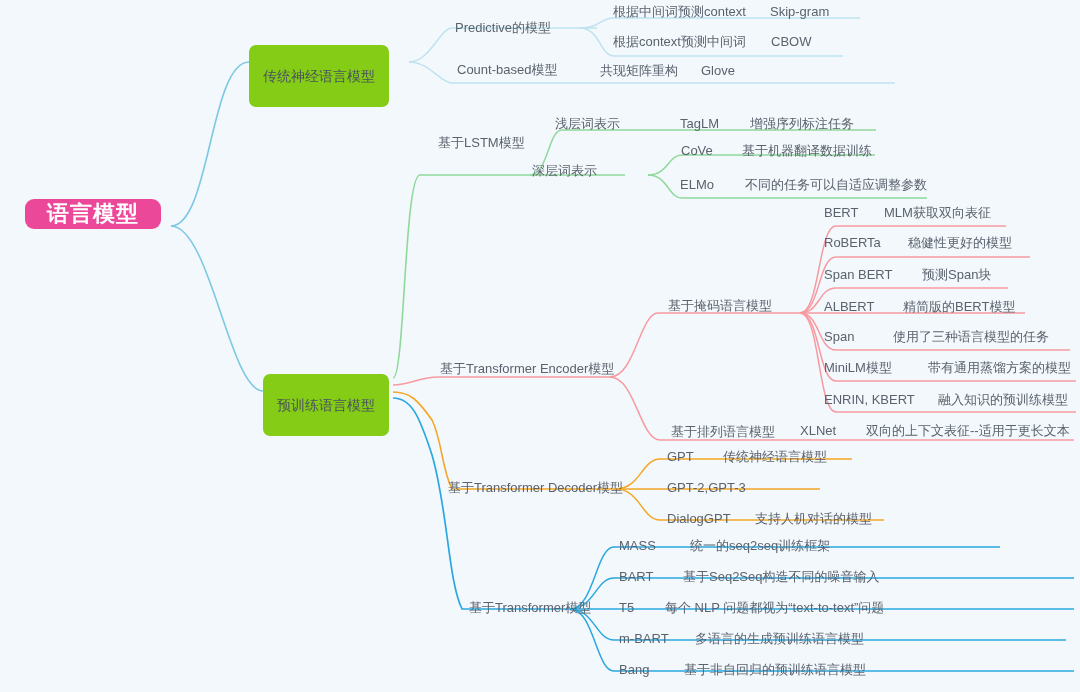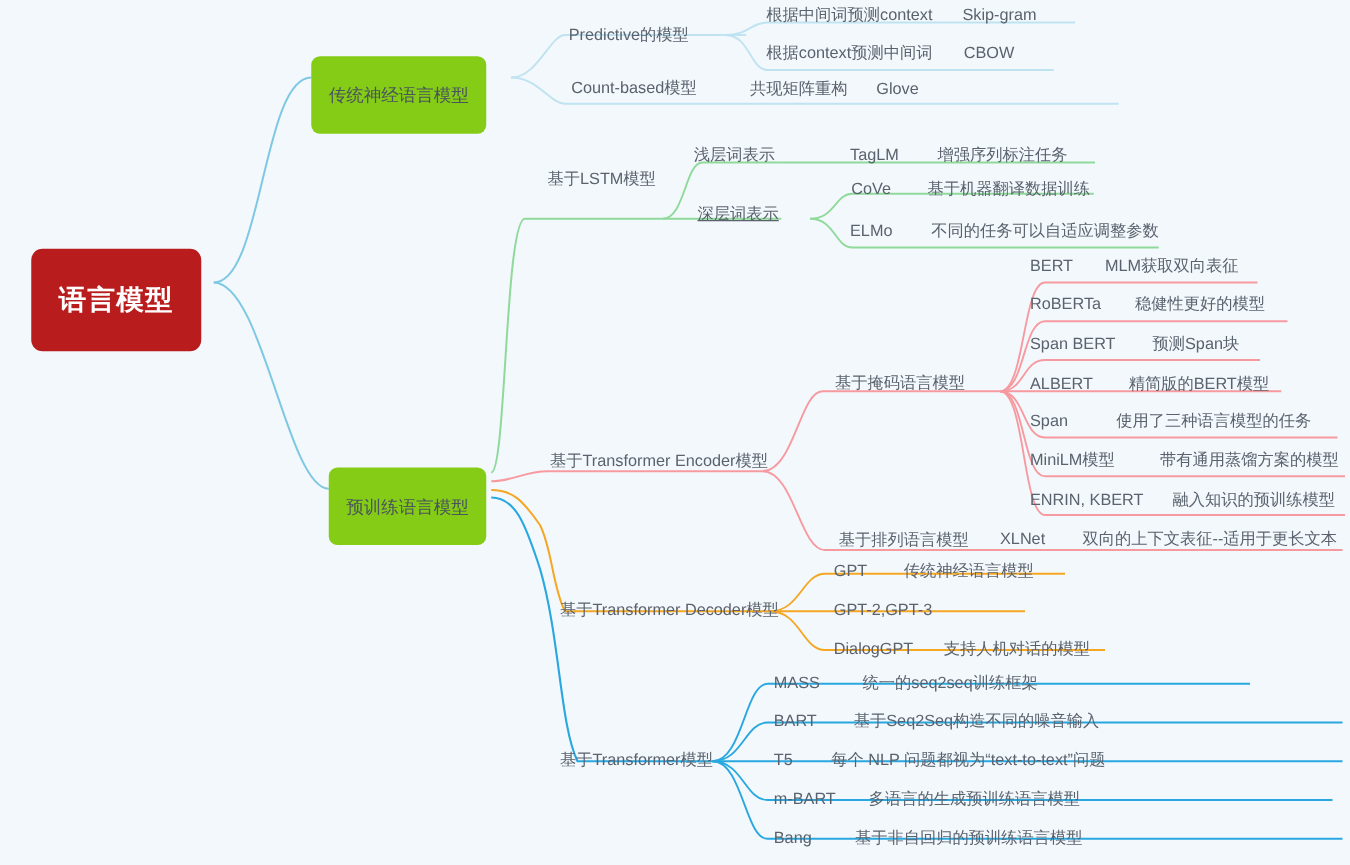--- a/index.html
+++ b/index.html
@@ -17,26 +17,26 @@
   }
   svg.links {
     position: absolute;
     left: 0; top: 0;
     width: 1080px;
     height: 692px;
     pointer-events: none;
   }
   .root-node {
     position: absolute;
-    background: #b91c1c;
+    background: #ec4899;
     color: #ffffff;
     font-size: 22px;
     font-weight: bold;
     border-radius: 9px;
-    padding: 30px 22px;
+    padding: 4px 22px;
     letter-spacing: 1px;
     white-space: nowrap;
     line-height: 1;
   }
   .branch-node {
     position: absolute;
     background: #84cc16;
     color: #4a535e;
     font-size: 14px;
     border-radius: 7px;
@@ -130,21 +130,21 @@
 
   <div class="leaf-label" style="left:613px; top:35px;">根据context预测中间词</div>
   <div class="desc-label" style="left:771px; top:35px;">CBOW</div>
 
   <div class="leaf-label" style="left:600px; top:64px;">共现矩阵重构</div>
   <div class="desc-label" style="left:701px; top:64px;">Glove</div>
 
   <div class="leaf-label" style="left:438px; top:136px;">基于LSTM模型</div>
 
   <div class="leaf-label" style="left:555px; top:117px;">浅层词表示</div>
-  <div class="leaf-label" style="left:558px; top:164px;text-decoration:underline;">深层词表示</div>
+  <div class="leaf-label" style="left:532px; top:164px;">深层词表示</div>
 
   <div class="desc-label" style="left:680px; top:117px;text-align:center;">TagLM</div>
   <div class="desc-label" style="left:750px; top:117px;">增强序列标注任务</div>
 
   <div class="desc-label" style="left:681px; top:144px;">CoVe</div>
   <div class="desc-label" style="left:742px; top:144px;">基于机器翻译数据训练</div>
 
   <div class="desc-label" style="left:680px; top:178px;">ELMo</div>
   <div class="desc-label" style="left:745px; top:178px;">不同的任务可以自适应调整参数</div>
 
@@ -180,21 +180,21 @@
   <div class="leaf-label" style="left:448px; top:481px;">基于Transformer Decoder模型</div>
 
   <div class="desc-label" style="left:667px; top:450px;">GPT</div>
   <div class="desc-label" style="left:723px; top:450px;">传统神经语言模型</div>
 
   <div class="desc-label" style="left:667px; top:481px;">GPT-2,GPT-3</div>
 
   <div class="desc-label" style="left:667px; top:512px;">DialogGPT</div>
   <div class="desc-label" style="left:755px; top:512px;">支持人机对话的模型</div>
 
-  <div class="leaf-label" style="left:448px; top:601px;">基于Transformer模型</div>
+  <div class="leaf-label" style="left:469px; top:601px;">基于Transformer模型</div>
 
   <div class="desc-label" style="left:619px; top:539px;">MASS</div>
   <div class="desc-label" style="left:690px; top:539px;">统一的seq2seq训练框架</div>
 
   <div class="desc-label" style="left:619px; top:570px;">BART</div>
   <div class="desc-label" style="left:683px; top:570px;">基于Seq2Seq构造不同的噪音输入</div>
 
   <div class="desc-label" style="left:619px; top:601px;">T5</div>
   <div class="desc-label" style="left:665px; top:601px;">每个 NLP 问题都视为“text-to-text”问题</div>
 

